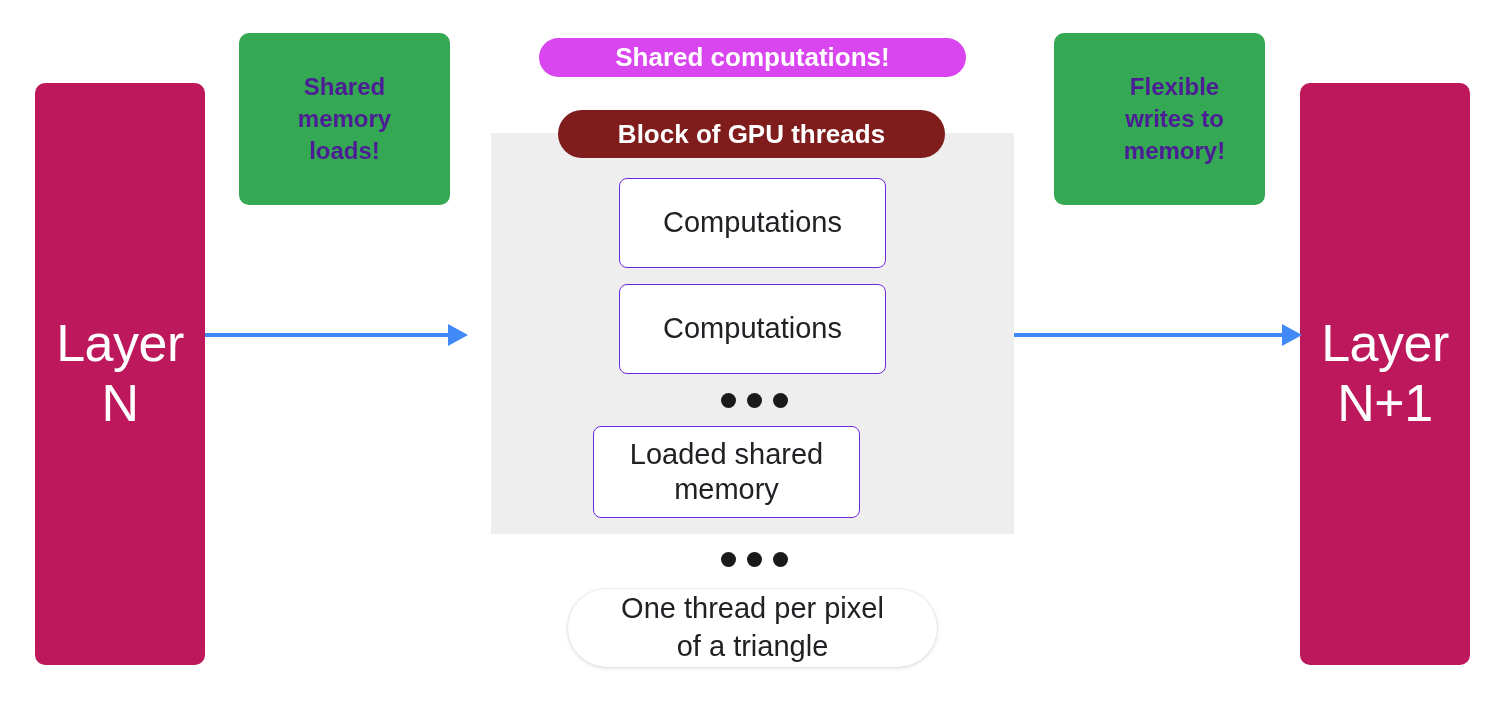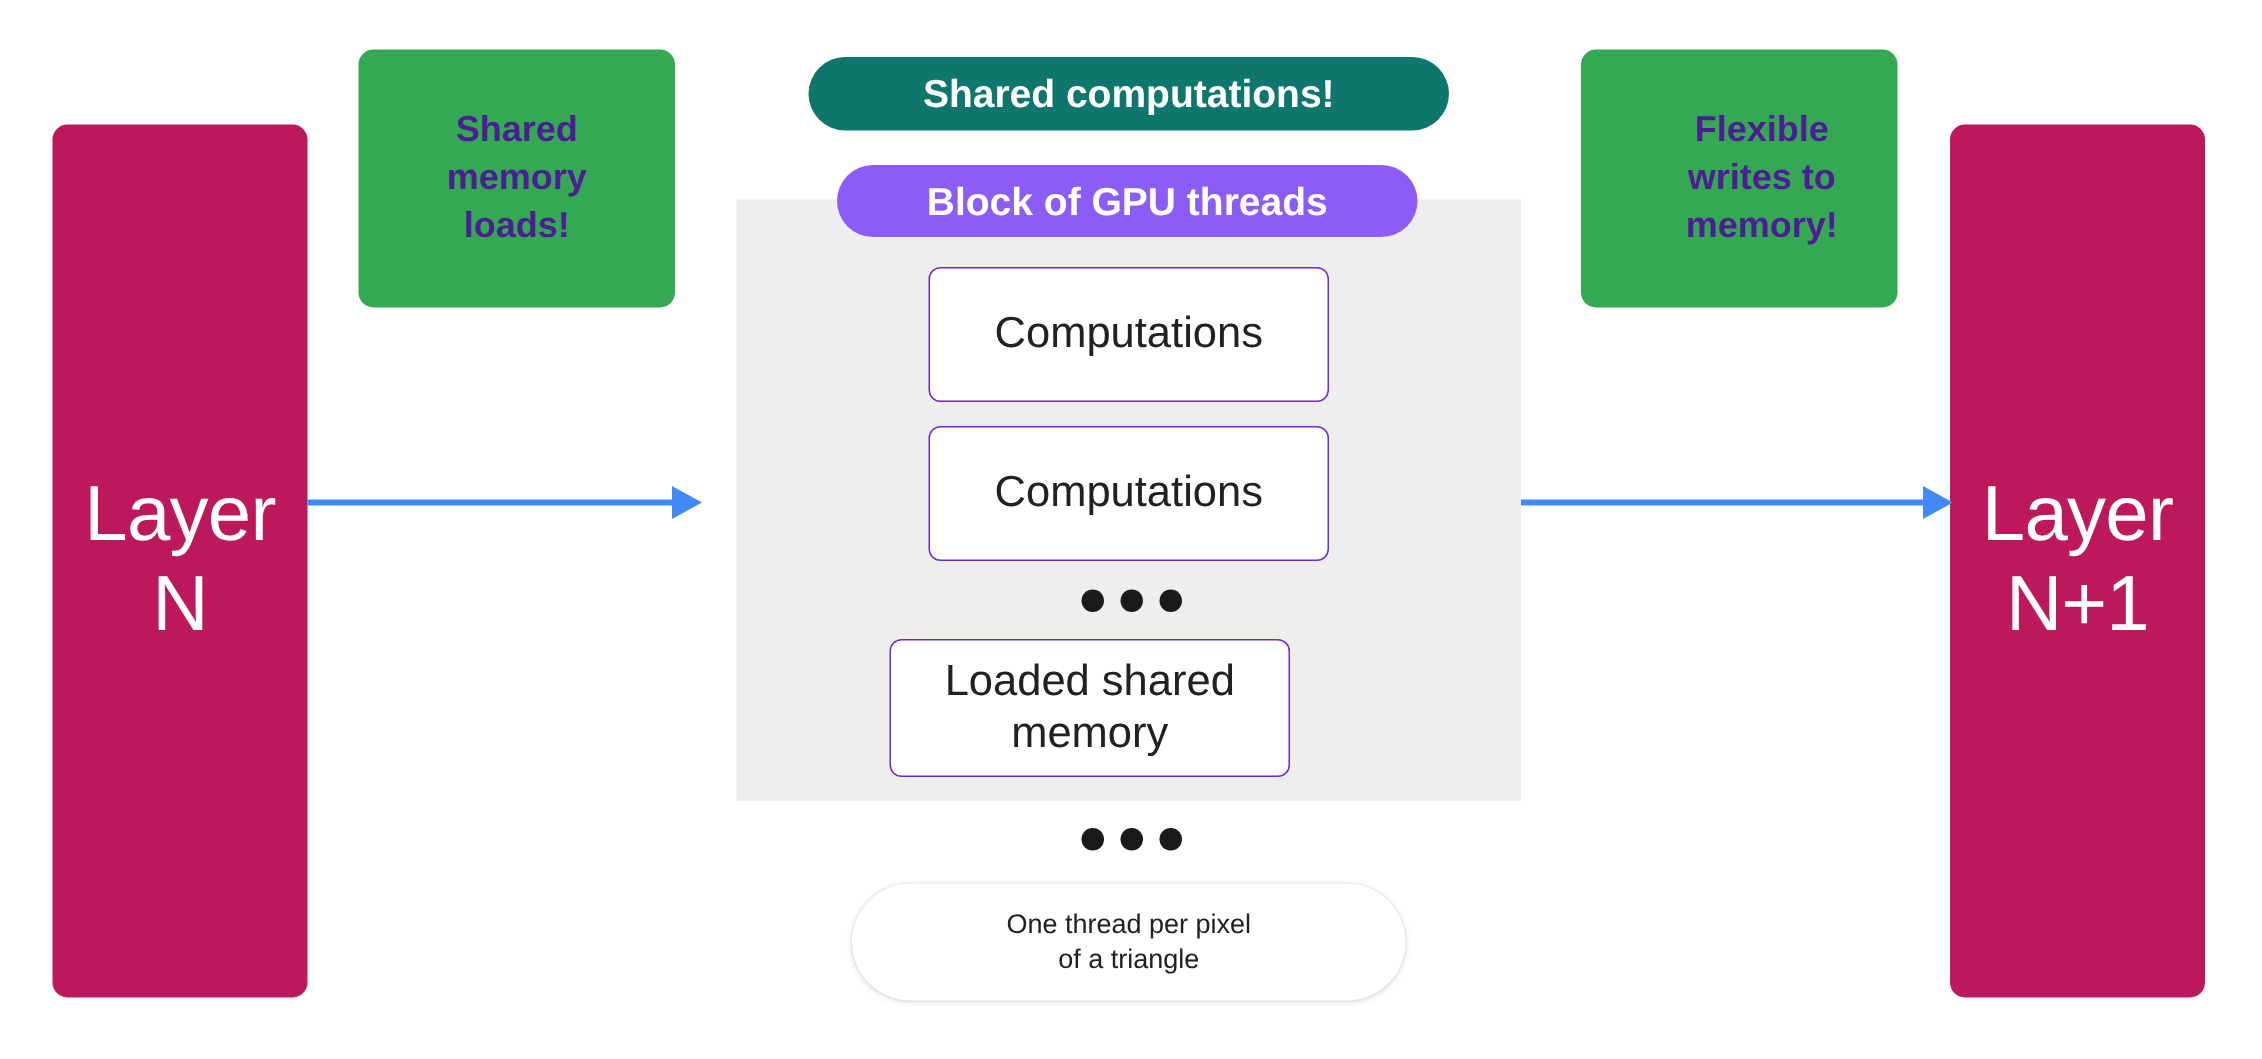--- a/index.html
+++ b/index.html
@@ -64,37 +64,37 @@
     position: absolute;
     border-radius: 999px;
     display: flex;
     align-items: center;
     justify-content: center;
     text-align: center;
     box-sizing: border-box;
     font-weight: bold;
   }
   #pill-shared-computations {
-    left: 539px; top: 38px; width: 427px; height: 49px;
-    background: #0f766e;
+    left: 539px; top: 38px; width: 427px; height: 39px;
+    background: #d946ef;
     color: #ffffff;
     font-size: 26px;
   }
   #pill-block-gpu-threads {
     left: 558px; top: 110px; width: 387px; height: 48px;
-    background: #8b5cf6;
+    background: #7f1d1d;
     color: #ffffff;
     font-size: 26px;
     z-index: 4;
   }
   #pill-one-thread {
     left: 568px; top: 589px; width: 369px; height: 78px;
     background: #ffffff;
     color: #202124;
-    font-size: 18px;
+    font-size: 29px;
     font-weight: 400;
     line-height: 1.3;
     white-space: pre-line;
     box-shadow: 0 1px 4px rgba(60,64,67,0.18), 0 0 0 1px rgba(60,64,67,0.05);
   }
 
   
   #gpu-block {
     position: absolute;
     left: 491px;

